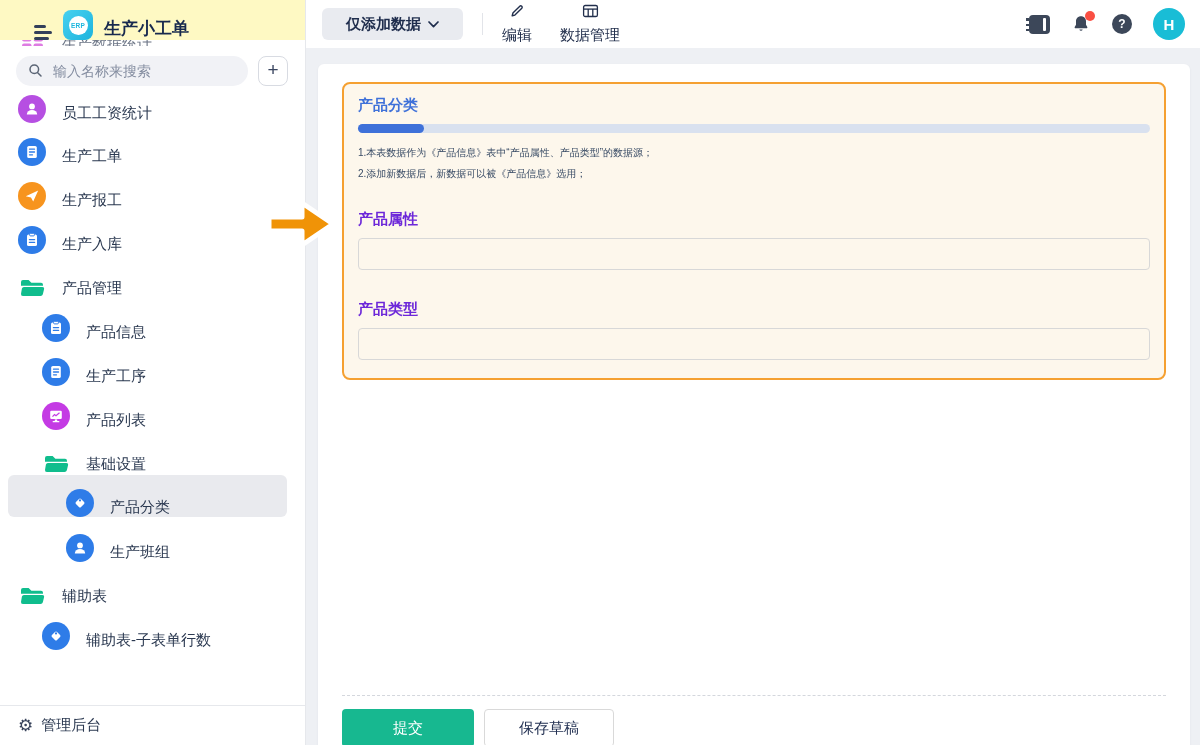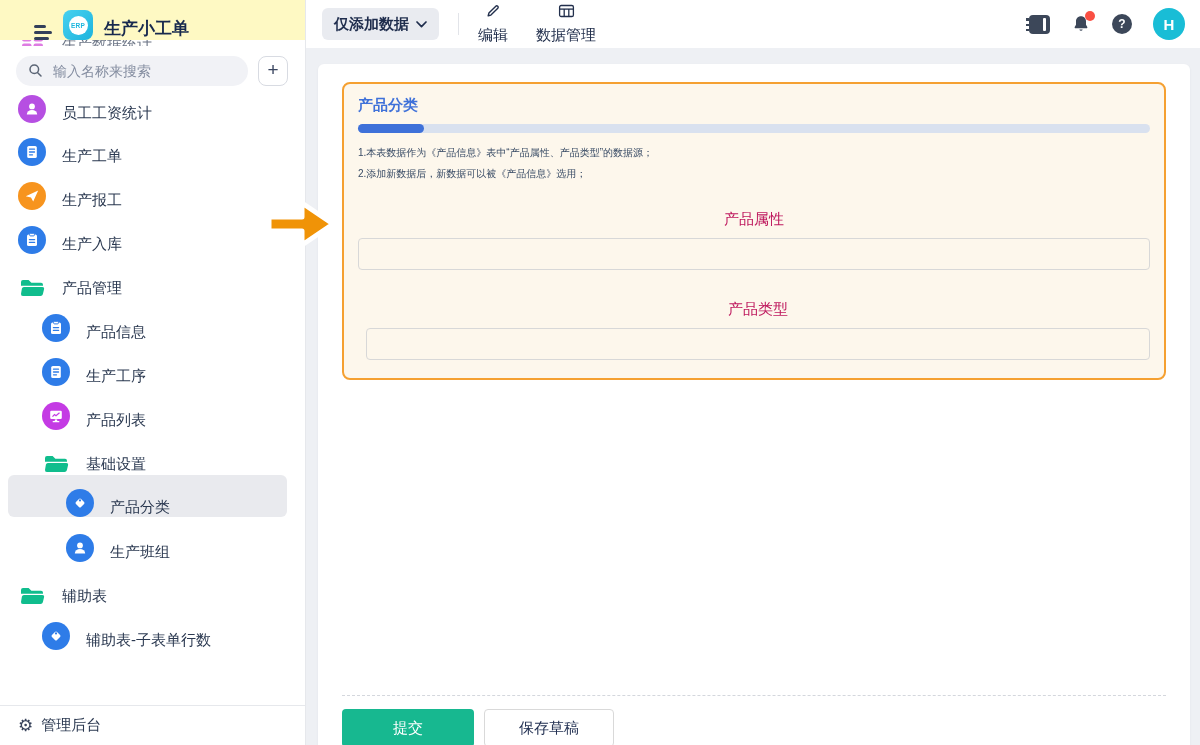--- a/index.html
+++ b/index.html
@@ -63,21 +63,21 @@
   .sb-footer { position:absolute; left:0; right:0; bottom:0; height:40px; background:#fff;
                border-top:1px solid #e6e8ec; z-index:7; display:flex; align-items:center;
                gap:8px; padding:0 18px; font-size:15px; color:#2a3850; cursor:pointer; }
   .gear-glyph { font-size:17px; color:#39445c; line-height:1; }
 
   
   .main { flex:1; min-width:0; display:flex; flex-direction:column; }
   .topbar { height:48px; flex:none; background:#fff; display:flex; align-items:center;
             padding:0 15px 0 16px; }
   .mode-btn { display:flex; align-items:center; gap:7px; background:#e9ebf0; border:none;
-              border-radius:6px; height:32px; padding:0 12px; font-size:15px; font-weight:bold;
+              border-radius:6px; height:32px; padding:0 24px; font-size:15px; font-weight:bold;
               color:#1f2d4d; font-family:inherit; cursor:pointer; white-space:nowrap; }
   .tb-divider { width:1px; height:22px; background:#e2e4e9; margin:0 19px; flex:none; }
   .tb-action { display:flex; align-items:center; gap:7px; font-size:15px; color:#222f4c;
                margin-right:28px; cursor:pointer; white-space:nowrap;flex-direction:column; }
   .tb-right { margin-left:auto; display:flex; align-items:center; gap:21px; }
   .notebook-icon { position:relative; width:21px; height:19px; background:#3c4759;
                    border-radius:4px; flex:none; cursor:pointer; }
   .notebook-icon::after { content:""; position:absolute; right:4px; top:3px; bottom:3px;
                           width:3px; background:#fff; border-radius:1px; }
   .notebook-icon::before { content:""; position:absolute; left:-3px; top:3px; width:3px; height:13px;
@@ -95,22 +95,22 @@
   .content { flex:1; background:#eef0f4; position:relative; overflow:hidden; }
   .card { position:absolute; left:12px; right:10px; top:16px; height:780px; background:#fff;
           border-radius:6px; box-shadow:0 1px 3px rgba(20,30,60,0.05); }
   .panel { margin:18px 24px 0; border:2px solid #f5a031; border-radius:8px; background:#fdf7ec;
            padding:12px 14px 18px; }
   .panel-title { color:#3f71d9; font-weight:bold; font-size:15px; }
   .progress { margin-top:9px; height:9px; background:#d9e1ef; border-radius:5px; }
   .progress-fill { width:66px; height:9px; background:#3f71d9; border-radius:5px; }
   .desc { margin-top:9px; font-size:10px; color:#374a64; line-height:21px; }
   .field { margin-top:26px; }
-  .field + .field { margin-top:30px;margin-left:8px; }
-  .field-label { font-size:15px; font-weight:normal; color:#be185d;text-align:center; }
+  .field + .field { margin-top:30px; }
+  .field-label { font-size:15px; font-weight:bold; color:#6d28d9; }
   .field-input { margin-top:9px; width:100%; height:32px; border:1px solid #d8d8d8;
                  border-radius:4px; background:transparent; padding:0 10px;
                  font:15px "Liberation Sans",sans-serif; color:#23324d; outline:none; }
   .card-footer { position:absolute; top:631px; left:24px; right:24px;
                  border-top:1px dashed #d4d7dd; padding-top:13px; display:flex; gap:10px; }
   .btn-submit { width:132px; height:38px; background:#17b890; color:#fff; border:none;
                 border-radius:4px; font-size:15px; font-family:inherit; cursor:pointer; }
   .btn-draft { width:130px; height:38px; background:#fff; color:#223052; border:1px solid #d9d9d9;
                border-radius:4px; font-size:15px; font-family:inherit; cursor:pointer; }
 

